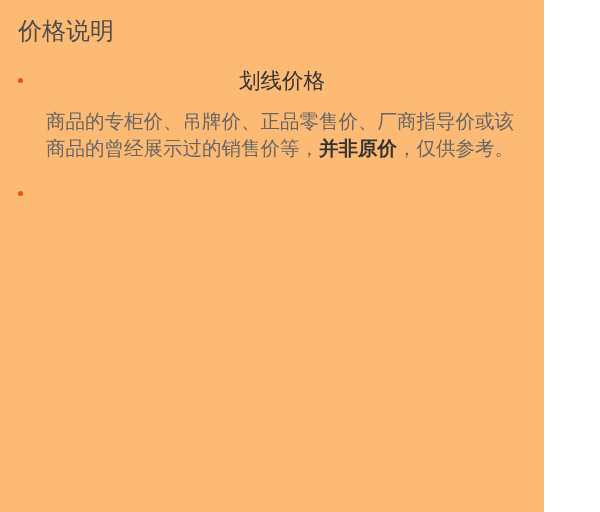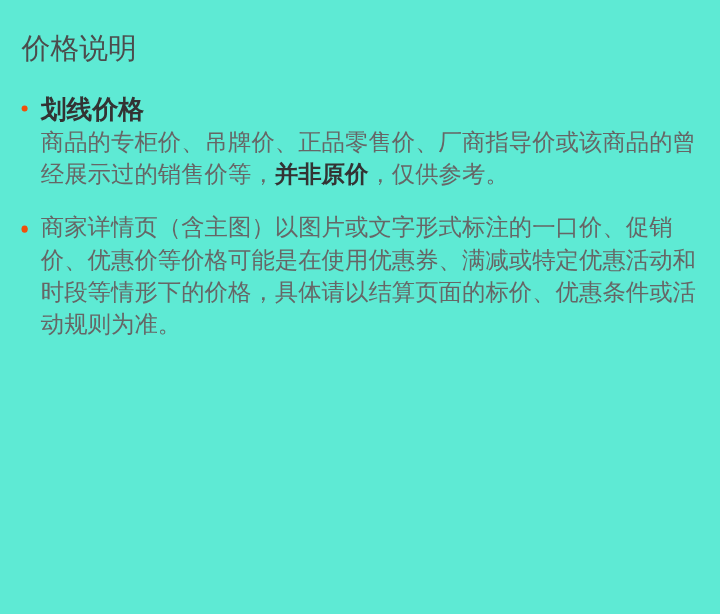--- a/index.html
+++ b/index.html
@@ -3,25 +3,25 @@
 <meta charset="utf-8">
 <style>
   html, body {
     margin: 0;
     padding: 0;
     background: #ffffff;
     font-family: "Liberation Sans", sans-serif;
   }
   .doc {
     position: relative;
-    width: 600px;
+    width: 544px;
     height: 512px;
     box-sizing: border-box;
-    background: #5eead4;
-    padding: 26px 14px 0 18px;
+    background: #fdba74;
+    padding: 16px 14px 0 18px;
     overflow: hidden;
   }
   .page-title {
     margin: 0 0 21px 0;
     font-size: 24px;
     font-weight: 400;
     line-height: 29px;
     color: #4c4c4c;
   }
   ul.sections {
@@ -46,25 +46,26 @@
     border-radius: 50%;
     background: #f0500c;
   }
   li.has-heading .bullet-dot {
     top: 12px;
   }
   .section-heading {
     display: block;
     font-size: 21.5px;
     line-height: 30px;
-    font-weight: 700;
+    font-weight: 400;
     color: #333333;
+    text-align: center;
   }
   .section-paragraph {
-    margin: 0;
+    margin: 12px;
   }
   .emphasis {
     font-weight: 700;
     color: #333333;
   }
 </style>
 </head>
 <body>
 
 <div class="doc">
@@ -76,20 +77,16 @@
     <li class="section has-heading">
       <span class="bullet-dot"></span>
       <span class="section-heading">划线价格</span>
       <p class="section-paragraph"><span>商品的专柜价、吊牌价、正品零售价、厂商指导价或该商品的曾经展示过的销售价等，</span><span class="emphasis">并非原价</span><span>，仅供参考。</span></p>
     </li>
 
     <li class="section has-heading">
       <span class="bullet-dot"></span>
     </li>
 
-    <li class="section">
-      <span class="bullet-dot"></span>
-      <p class="section-paragraph"><span>商家详情页（含主图）以图片或文字形式标注的一口价、促销价、优惠价等价格可能是在使用优惠券、满减或特定优惠活动和时段等情形下的价格，具体请以结算页面的标价、优惠条件或活动规则为准。</span></p>
-    </li>
 
 
   </ul>
 </div>
 
 </body></html>

